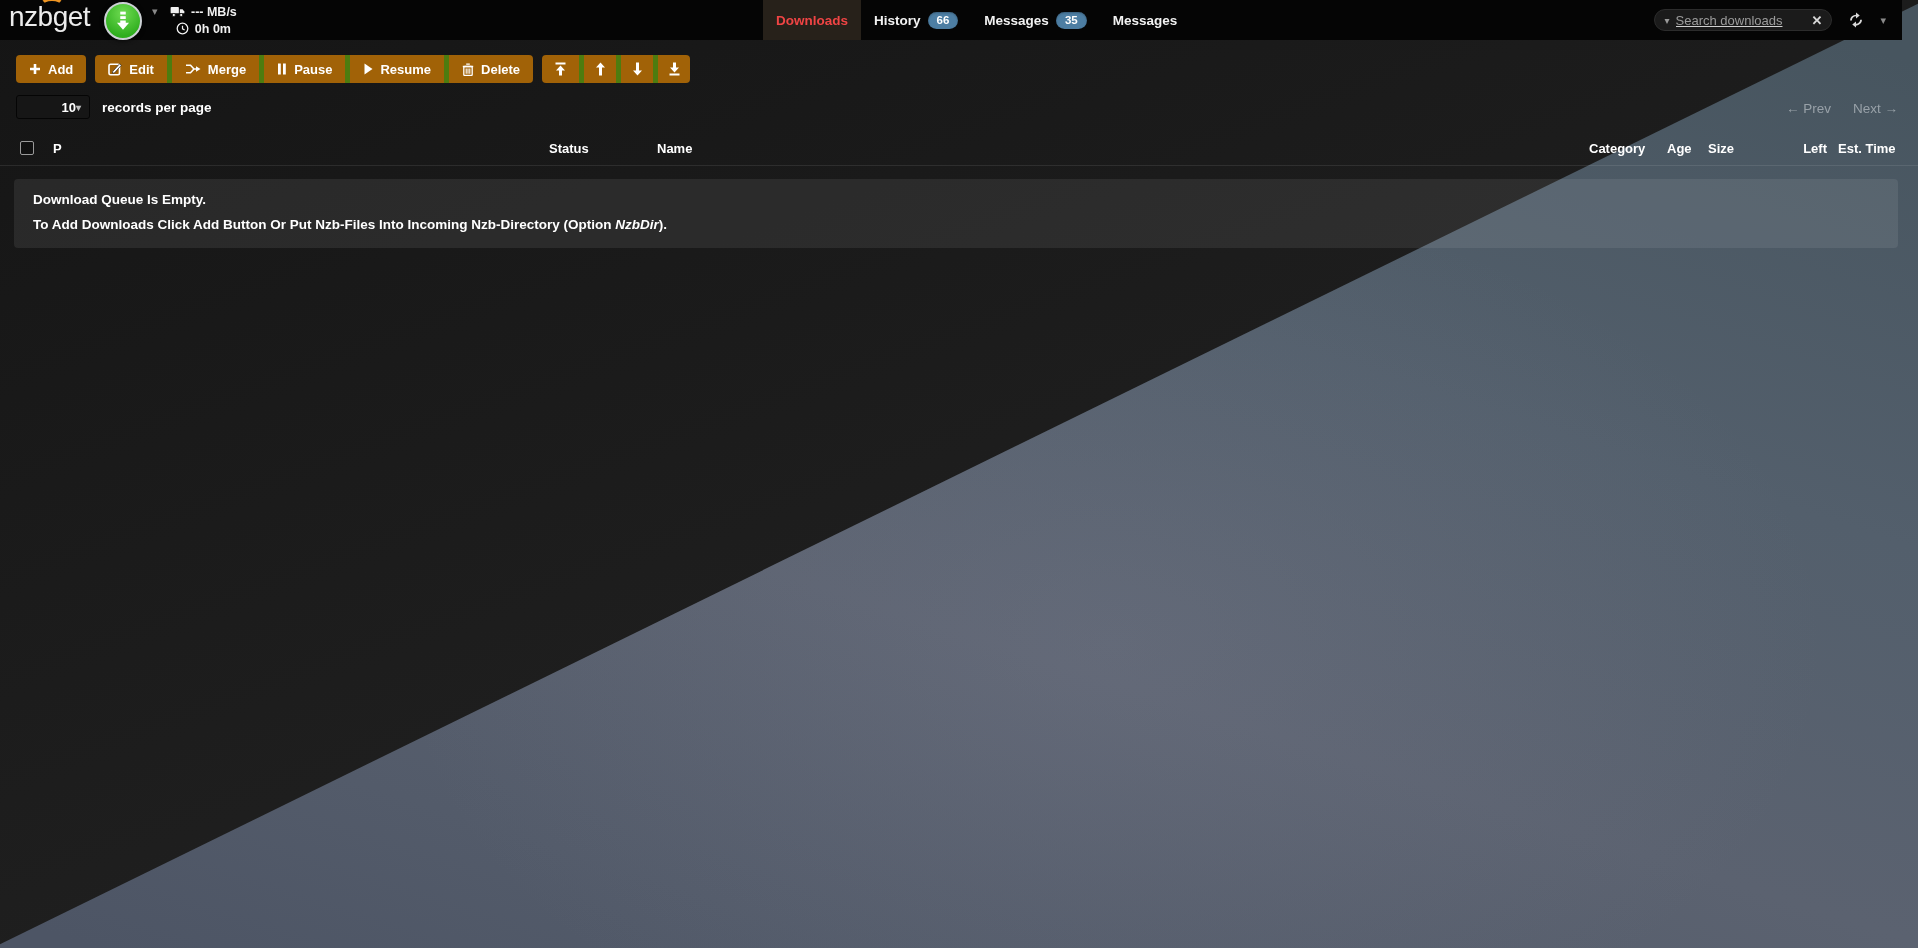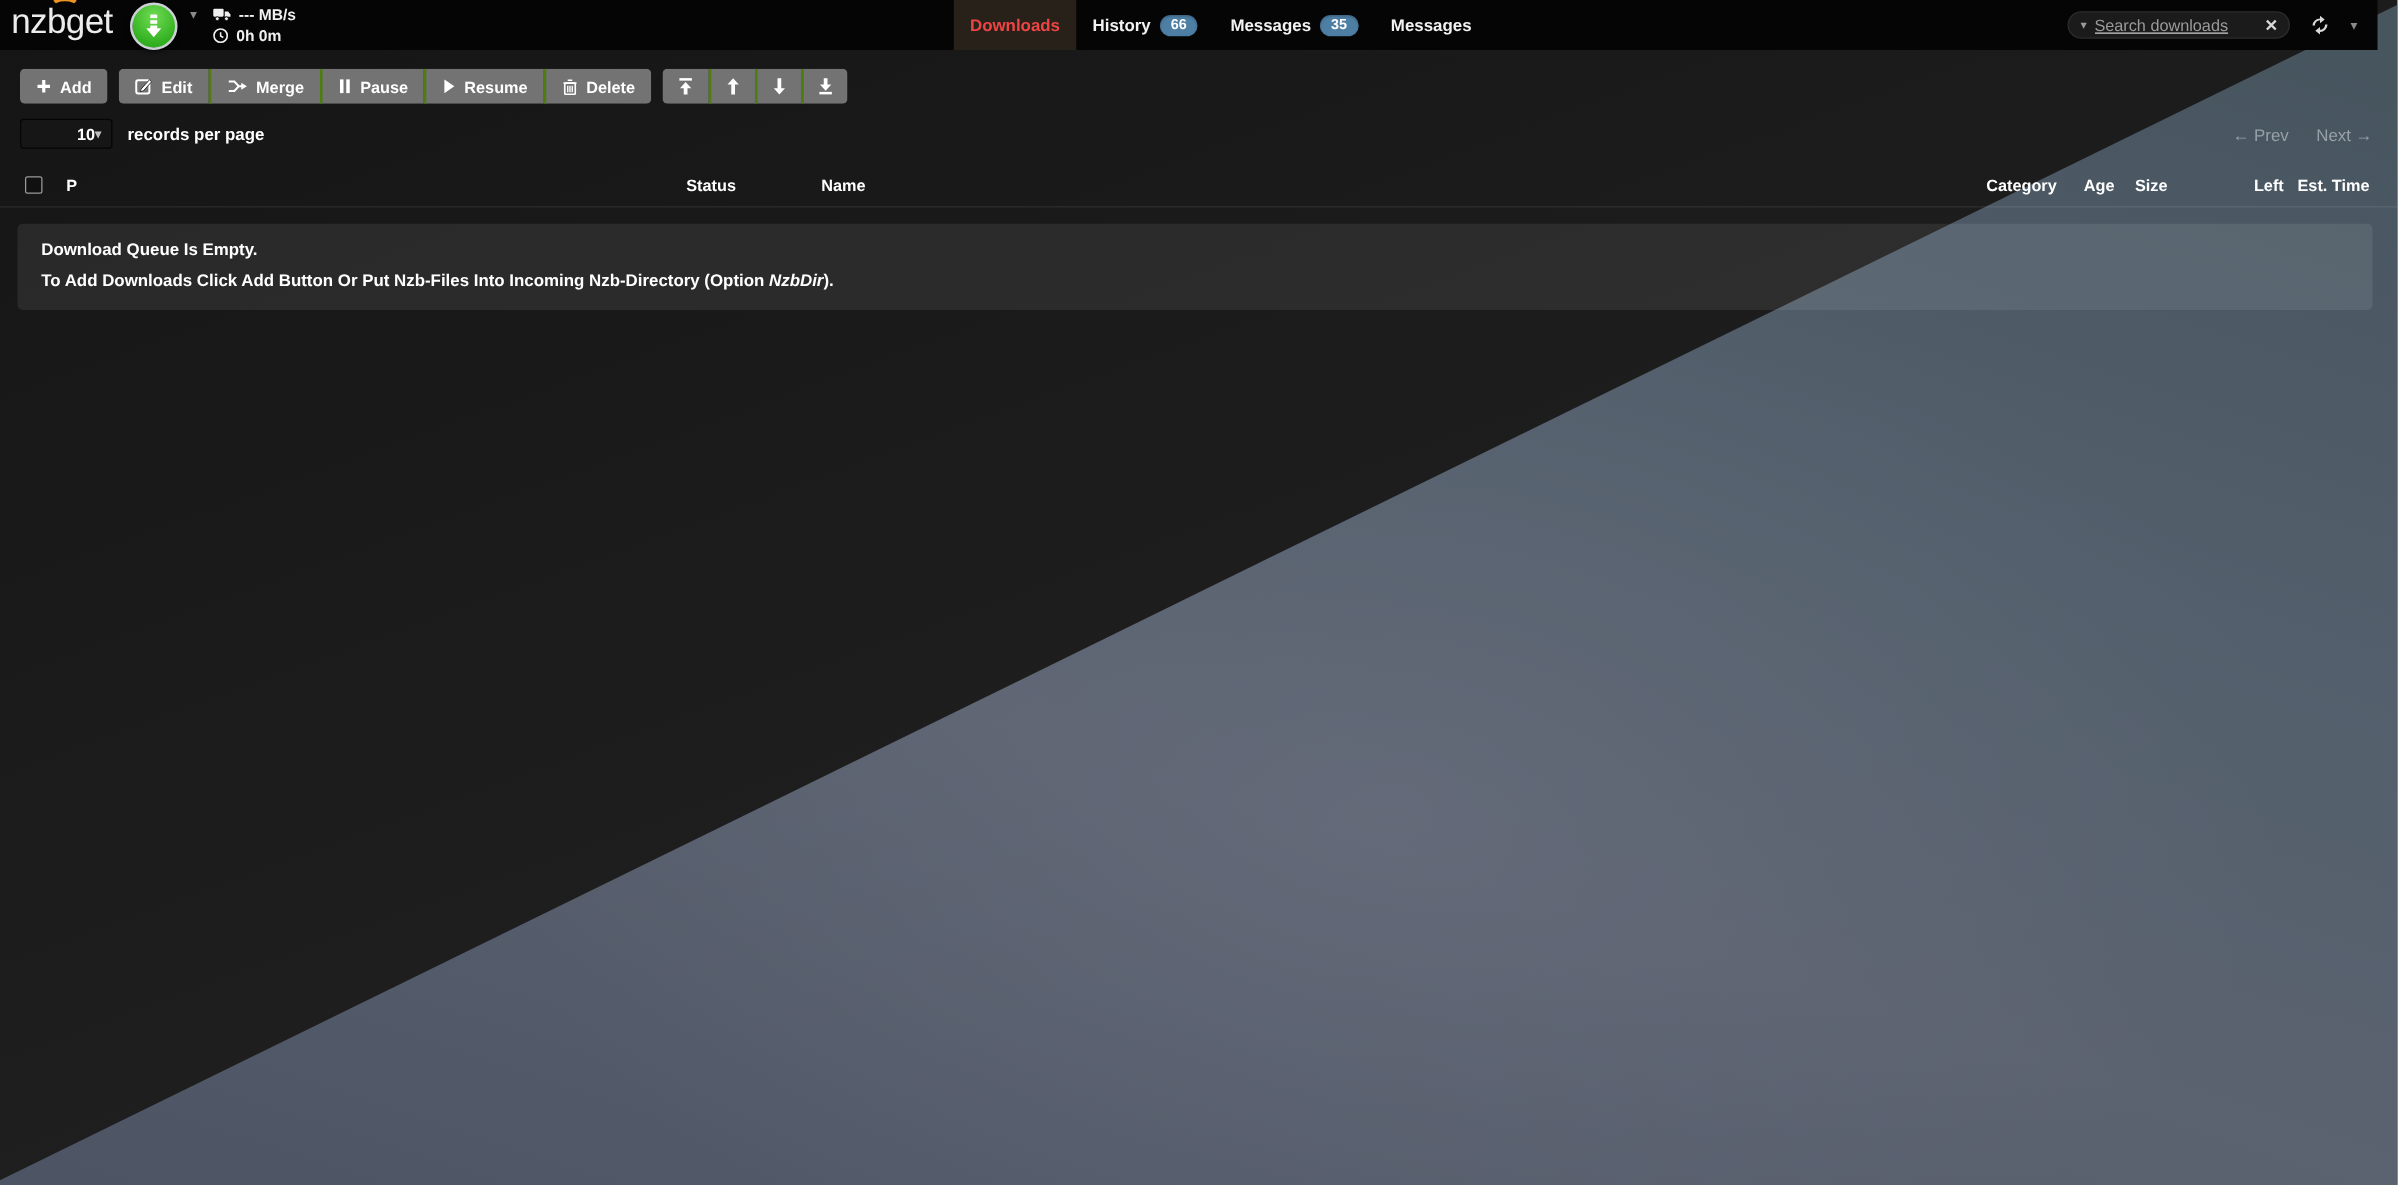--- a/index.html
+++ b/index.html
@@ -37,21 +37,21 @@
     position:absolute; left:104px; top:2px; width:38px; height:38px;
     border-radius:50%;
     background:radial-gradient(circle at 50% 28%, #6fdb52, #2fae1e 75%);
     border:2px solid #ccd1d5;
     box-shadow:0 1px 4px rgba(0,0,0,0.7);
     display:flex; align-items:center; justify-content:center;
     cursor:pointer;
   }
   .logo-caret { position:absolute; left:152px; top:5px; color:#8a8a8a; font-size:11px; }
   .nav-stats { position:absolute; left:170px; top:3px; font-size:12.5px; font-weight:700; color:#f0f0f0; }
-  .nav-stats .row { display:flex; align-items:center; gap:6px; height:17px; }
+  .nav-stats .row { display:flex; align-items:center; gap:6px; height:17px;justify-content:center; }
   .nav-stats svg { display:block; }
 
   .nav-tabs { position:absolute; left:763px; top:0; height:40px; display:flex; }
   .nav-tab {
     display:flex; align-items:center; gap:7px; padding:0 13px; height:40px;
     font-size:13.5px; font-weight:600; color:#f2f2f2; cursor:pointer; text-decoration:none;
   }
   .nav-tab.active { background:#27211a; color:#ef4444; }
   .badge {
     background:#4d7ea3; color:#fff; font-size:11.5px; font-weight:700;
@@ -71,24 +71,24 @@
   .search-input::placeholder { color:#9b9b9b; opacity:1; }
   .search-clear { color:#d8d8d8; font-size:13px; font-weight:700; cursor:pointer; }
   .refresh-btn { cursor:pointer; display:flex; align-items:center; }
   .refresh-caret { color:#8a8a8a; font-size:11px; cursor:pointer; }
 
   
   .toolbar { position:absolute; top:55px; left:16px; display:flex; gap:9px; }
   .btn-group { display:flex; border-radius:4px; overflow:hidden; }
   .btn {
     height:28px; display:flex; align-items:center; gap:7px; padding:0 13px;
-    background:#737373; color:#fff; font-size:13px; font-weight:700; cursor:pointer;
+    background:#a16207; color:#fff; font-size:13px; font-weight:700; cursor:pointer;
     border:none;
   }
-  .btn-group .btn + .btn { border-left:2px solid #4d7c0f;text-align:center; }
+  .btn-group .btn + .btn { border-left:5px solid #4d7c0f;text-align:center; }
   .btn.icon-only { width:37px; justify-content:center; padding:0; }
   .btn svg { display:block; }
 
   
   .records-row { position:absolute; top:95px; left:16px; display:flex; align-items:center; gap:12px; }
   .select-box {
     width:74px; height:24px; background:#161616; border:1px solid #050505; border-radius:3px;
     display:flex; align-items:center; justify-content:flex-end; padding:0 8px 0 10px;
     font-size:13px; font-weight:700; color:#fff; cursor:pointer;
   }

